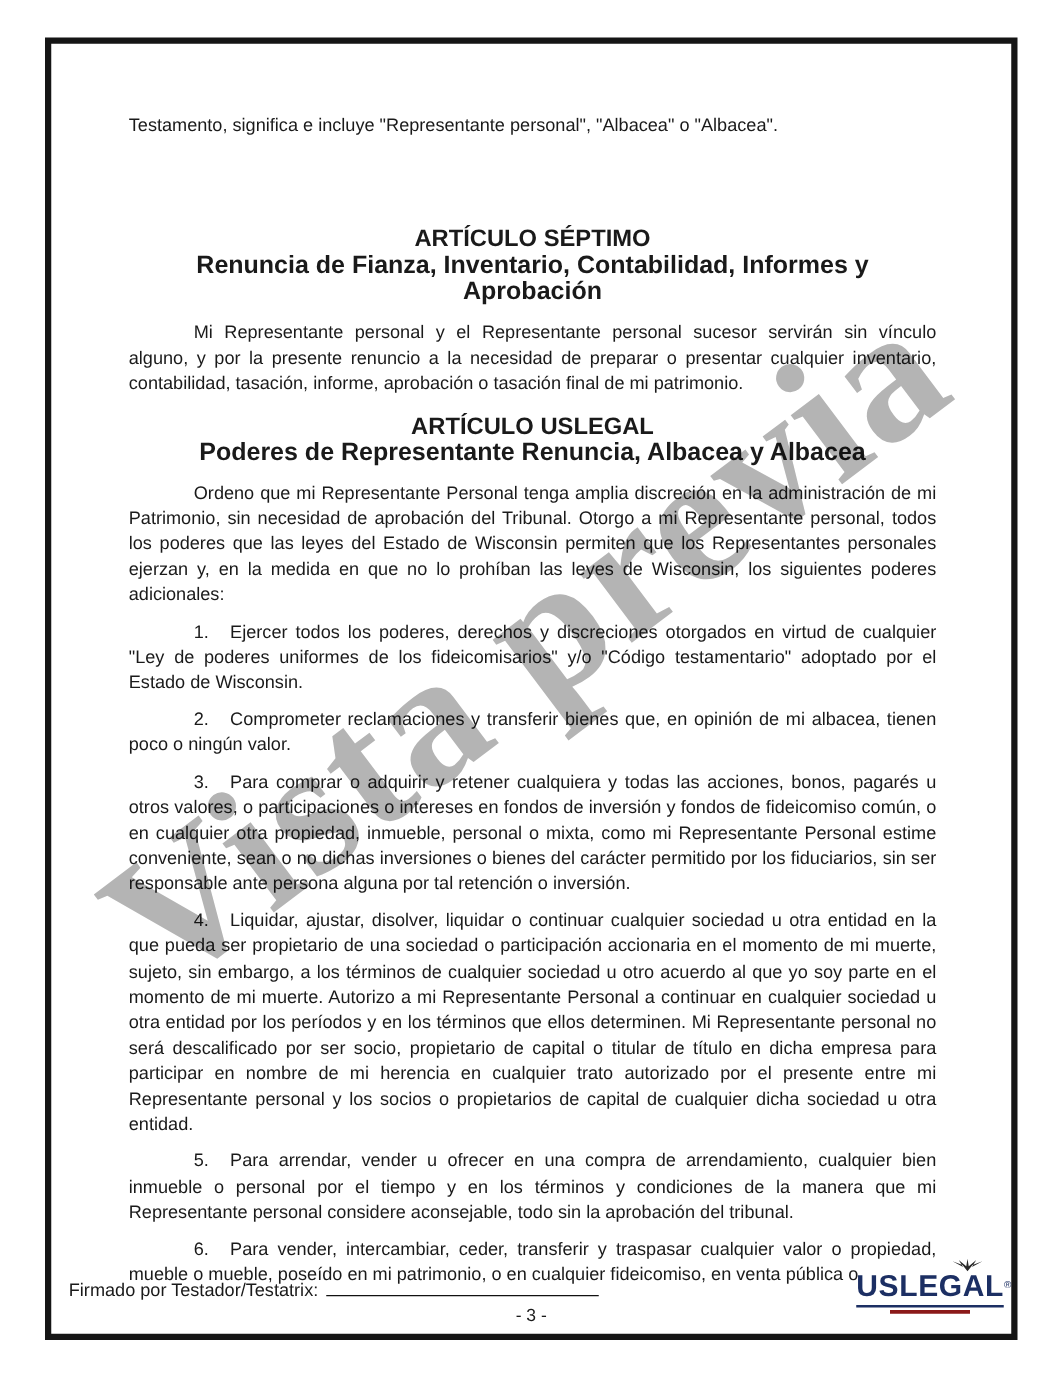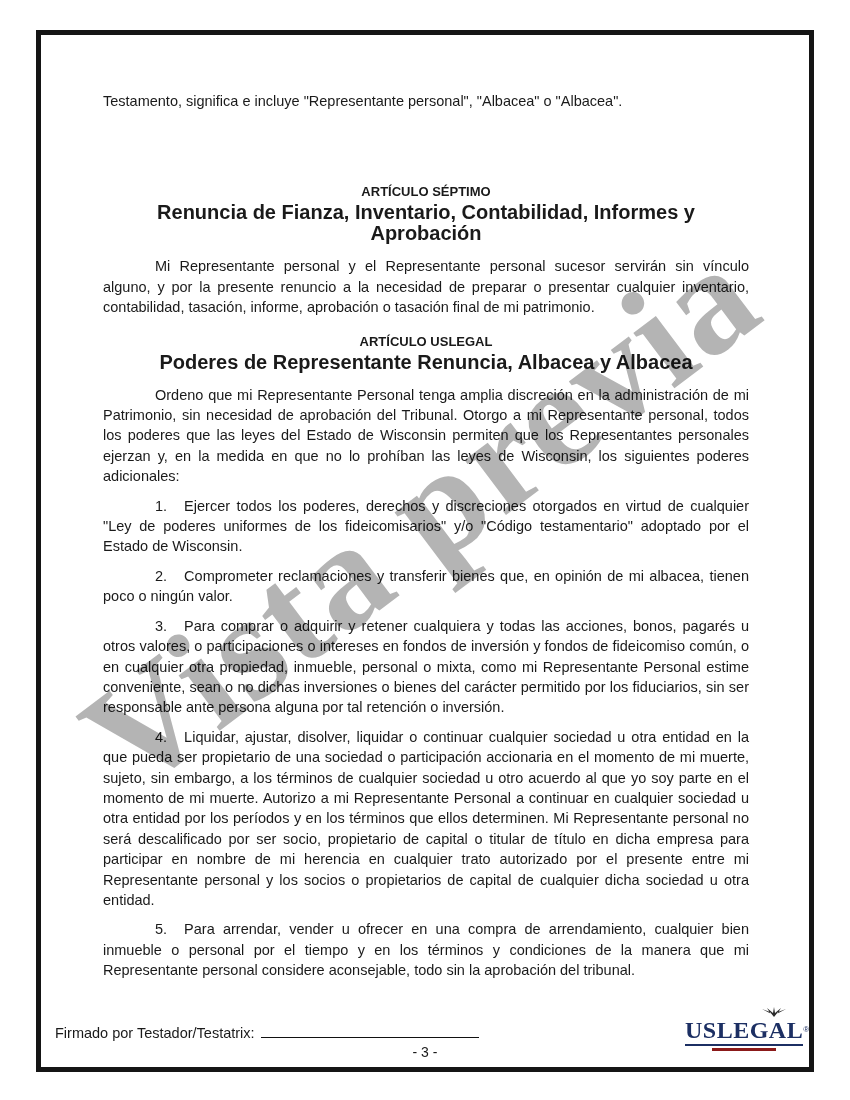--- a/index.html
+++ b/index.html
@@ -28,21 +28,21 @@
     line-height: 20.4px;
     text-align: justify;
     z-index: 1;
   }
 
   .intro { margin: 0; }
 
   .section-head { text-align: center; font-weight: bold; }
   .section-head.first { margin-top: 70px; }
   .section-head.later { margin-top: 13px; }
-  .h-title { font-size: 13px; line-height: 21px; }
+  .h-title { font-size: 19px; line-height: 21px; }
   .h-sub   { font-size: 20px;   line-height: 21px; }
 
   p.body-p {
     margin: 12px 0 0 0;
     text-indent: 52px;
   }
   p.item {
     margin: 9px 0 0 0;
     text-indent: 52px;
   }
@@ -92,21 +92,21 @@
     position: absolute; right: 6px; bottom: 16px;
     width: 118px;
     text-align: center;
     line-height: 1;
   }
   .logo-eagle {
     position: absolute; top: -11px; right: 16px;
     width: 26px; height: 11px;
   }
   .logo-word {
-    font-family: Liberation Serif, serif;
+    font-family: Liberation Sans, sans-serif;
     font-weight: 700;
     font-size: 24px;
     color: #1c2f63;
     letter-spacing: 0.5px;
     white-space: nowrap;
   }
   .logo-reg {
     font-size: 8px;
     vertical-align: super;
     color: #1c2f63;
@@ -147,20 +147,21 @@
       <p class="item"><span class="num">1.</span><span>Ejercer todos los poderes, derechos y discreciones otorgados en virtud de cualquier "Ley de poderes uniformes de los fideicomisarios" y/o "Código testamentario" adoptado por el Estado de Wisconsin.</span></p>
 
       <p class="item"><span class="num">2.</span><span>Comprometer reclamaciones y transferir bienes que, en opinión de mi albacea, tienen poco o ningún valor.</span></p>
 
       <p class="item"><span class="num">3.</span><span>Para comprar o adquirir y retener cualquiera y todas las acciones, bonos, pagarés u otros valores, o participaciones o intereses en fondos de inversión y fondos de fideicomiso común, o en cualquier otra propiedad, inmueble, personal o mixta, como mi Representante Personal estime conveniente, sean o no dichas inversiones o bienes del carácter permitido por los fiduciarios, sin ser responsable ante persona alguna por tal retención o inversión.</span></p>
 
       <p class="item"><span class="num">4.</span><span>Liquidar, ajustar, disolver, liquidar o continuar cualquier sociedad u otra entidad en la que pueda ser propietario de una sociedad o participación accionaria en el momento de mi muerte, sujeto, sin embargo, a los términos de cualquier sociedad u otro acuerdo al que yo soy parte en el momento de mi muerte. Autorizo a mi Representante Personal a continuar en cualquier sociedad u otra entidad por los períodos y en los términos que ellos determinen. Mi Representante personal no será descalificado por ser socio, propietario de capital o titular de título en dicha empresa para participar en nombre de mi herencia en cualquier trato autorizado por el presente entre mi Representante personal y los socios o propietarios de capital de cualquier dicha sociedad u otra entidad.</span></p>
 
       <p class="item"><span class="num">5.</span><span>Para arrendar, vender u ofrecer en una compra de arrendamiento, cualquier bien inmueble o personal por el tiempo y en los términos y condiciones de la manera que mi Representante personal considere aconsejable, todo sin la aprobación del tribunal.</span></p>
 
+      <p class="item"><span class="num">6.</span><span>Para vender, intercambiar, ceder, transferir y traspasar cualquier valor o propiedad, mueble o mueble, poseído en mi patrimonio, o en cualquier fideicomiso, en venta pública o</span></p>
 
     </div>
 
     <div class="footer-signed">
       <span>Firmado por Testador/Testatrix:</span><span class="sig-line"></span>
     </div>
 
     <div class="footer-pagenum">- 3 -</div>
 
     <div class="logo">

